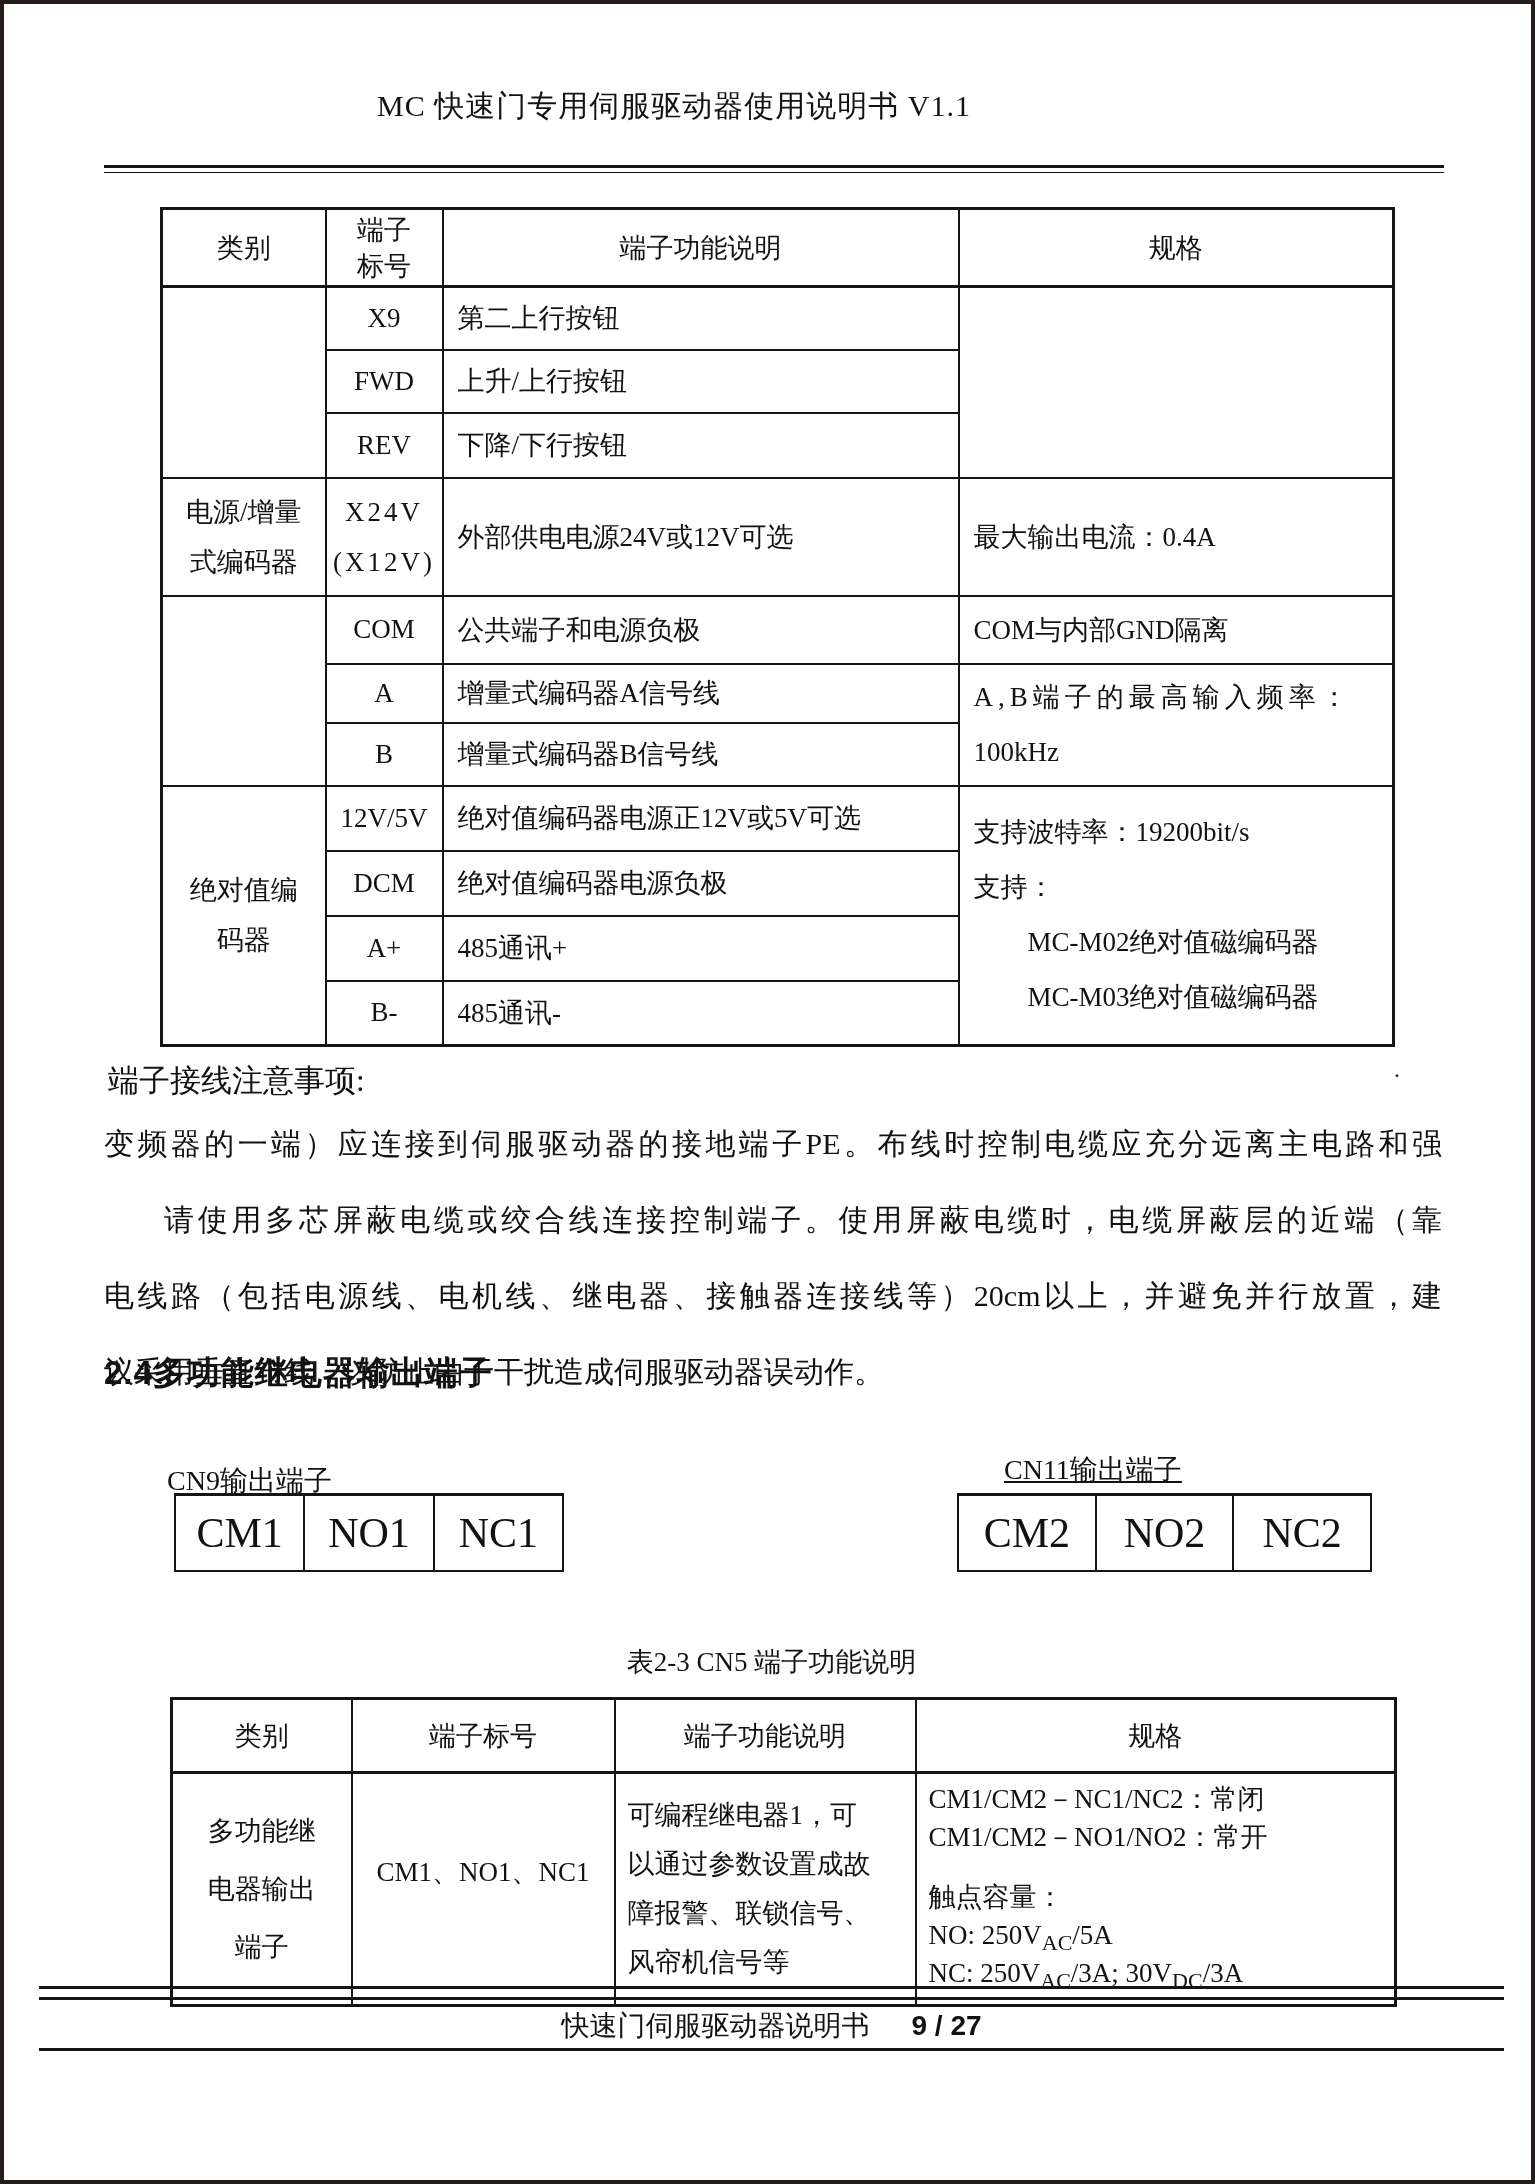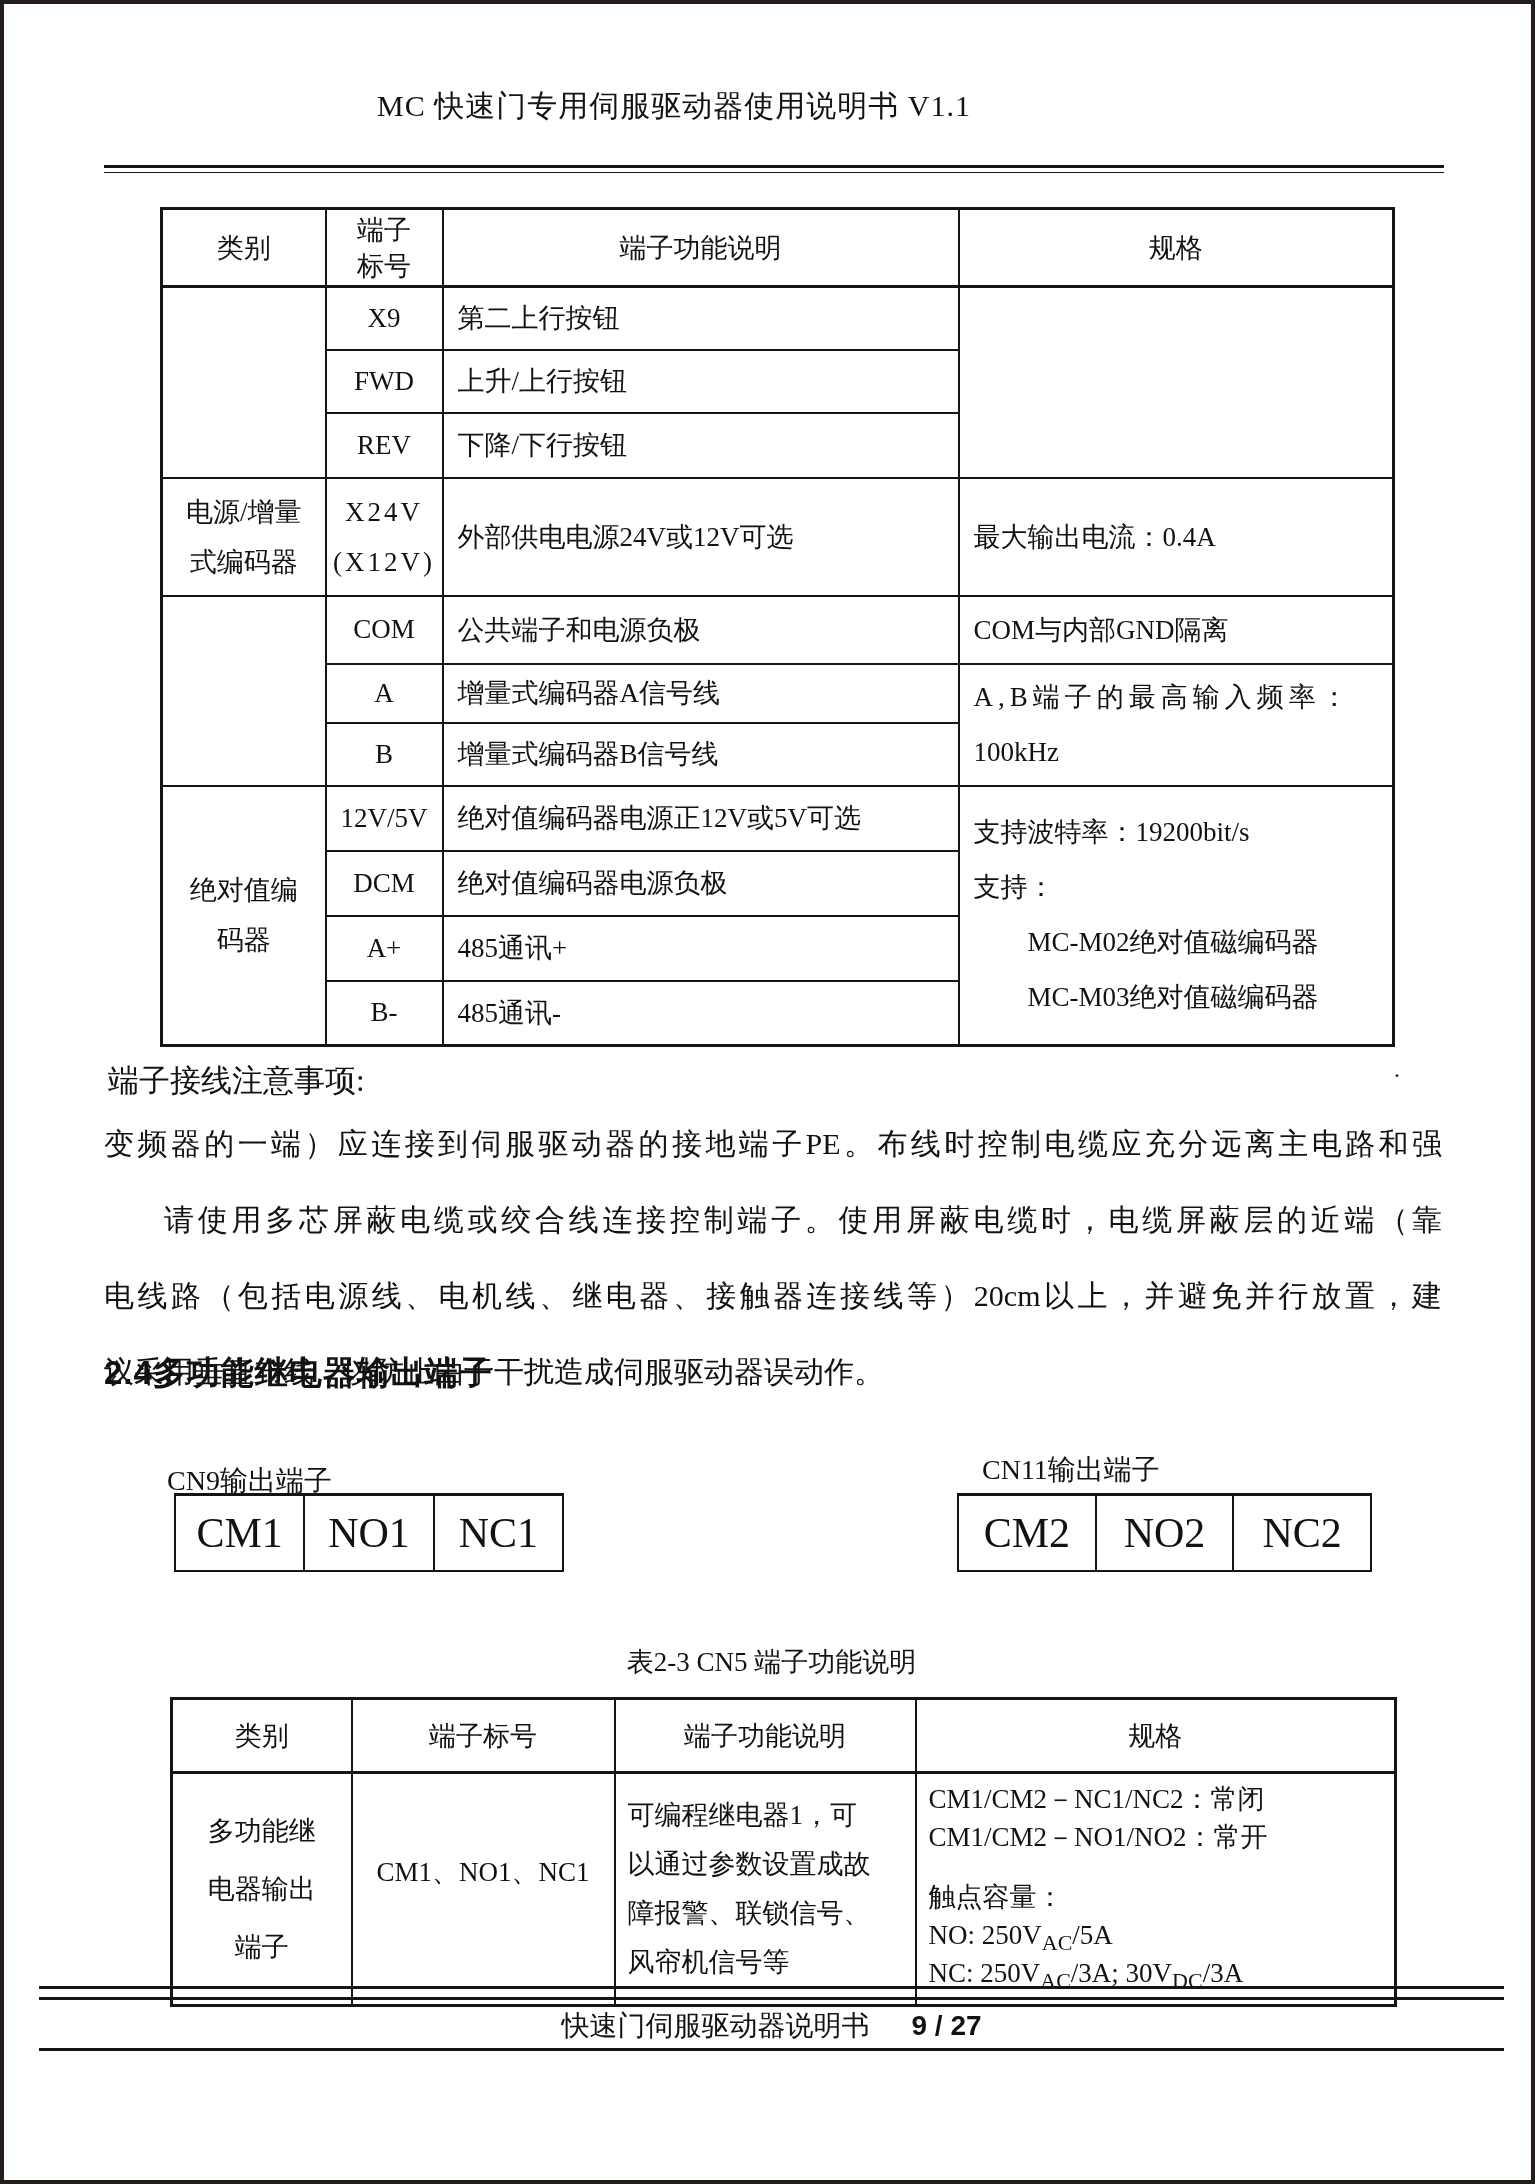--- a/index.html
+++ b/index.html
@@ -50,21 +50,21 @@
   }
   #notes-para .pline.first{text-indent:2em;}
   #notes-para .pline.last{text-align-last:left;}
   
   #sec24-heading{
     top:1347px;left:100px;font-size:33px;font-weight:bold;
     font-family:"Liberation Sans","DejaVu Sans",sans-serif;letter-spacing:1px;
   }
   .cn-label{font-size:28px;}
   #cn9-label{top:1447px;left:163px;margin-top:11px;}
-  #cn11-label{top:1447px;left:978px;}
+  #cn11-label{top:1447px;left:1000px;text-decoration:underline;}
   #cn9-table{top:1489px;left:170px;}
   #cn9-table table{width:390px;border:2px solid #151515;border-top:3px solid #151515;}
   #cn11-table{top:1489px;left:953px;}
   #cn11-table table{width:415px;border:2px solid #151515;border-top:3px solid #151515;}
   .mini td{height:72px;font-size:42px;text-align:center;}
   #table23-caption{top:1640px;left:0;width:1535px;text-align:center;font-size:27px;}
   
   #relay-table{top:1693px;left:166px;}
   #relay-table table{width:1224px;border:3px solid #151515;}
   #relay-table th{height:69px;border-bottom:3px solid #151515;}

